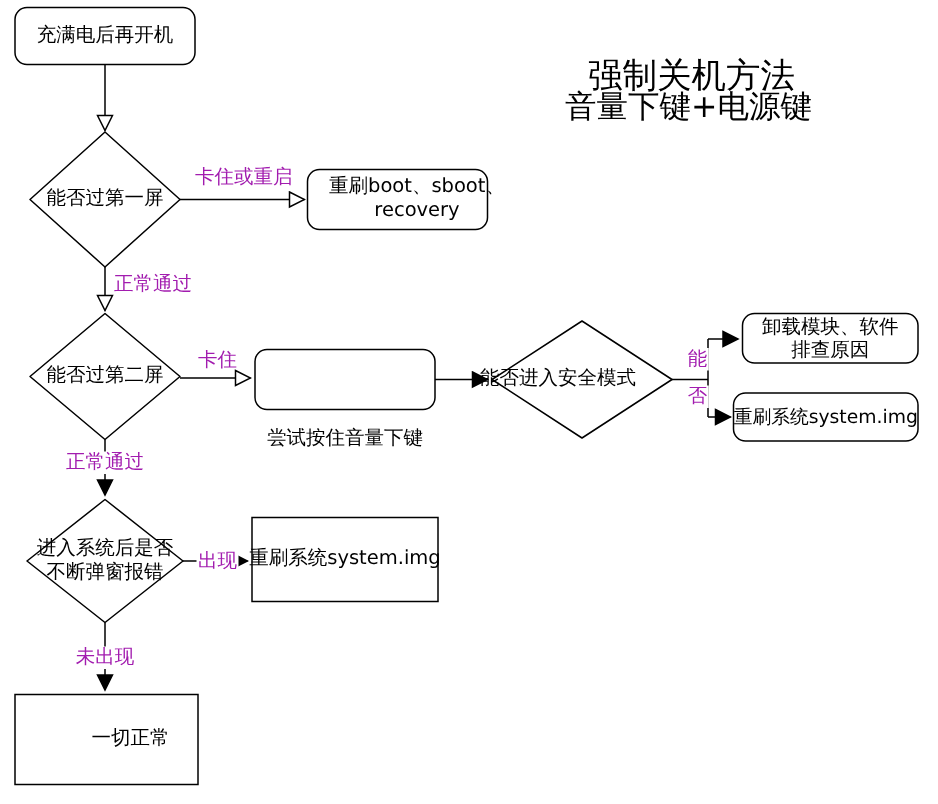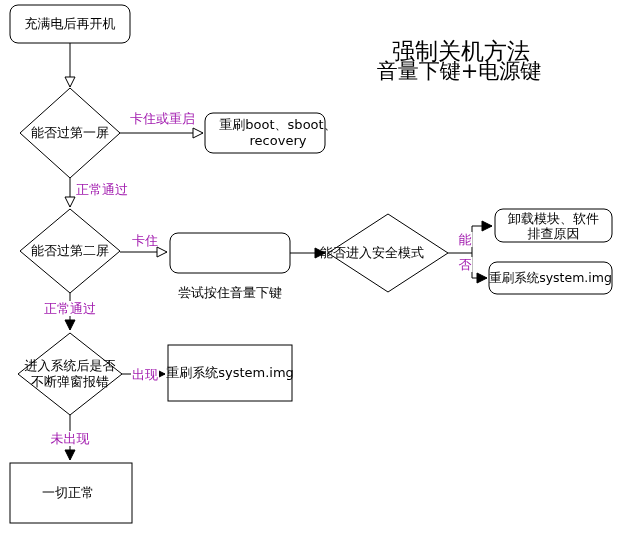--- a/index.html
+++ b/index.html
@@ -115,21 +115,21 @@
 
   <div class="lbl b5-label" style="left:489px; top:262px; width:123px; height:32px;">重刷系统system.img</div>
 
   <div class="lbl" style="left:18px; top:333px; width:104px; height:82px;">
     <span>进入系统后是否</span>
     <span>不断弹窗报错</span>
   </div>
 
   <div class="lbl" style="left:168px; top:345px; width:124px; height:56px;">重刷系统system.img</div>
 
-  <div class="lbl" style="left:7px; top:463px; width:122px; height:60px;">一切正常</div>
+  <div class="lbl" style="left:26px; top:463px; width:122px; height:60px;">一切正常</div>
 
   <div class="edge-lbl" style="left:130px; top:111px;">卡住或重启</div>
 
   <div class="edge-lbl" style="left:76px; top:182px;">正常通过</div>
 
   <div class="edge-lbl" style="left:132px; top:233px;">卡住</div>
 
   <div class="edge-lbl on-line" style="left:70px; top:301px;">正常通过</div>
 
   <div class="edge-lbl on-line" style="left:465px; top:232px;">能</div>

